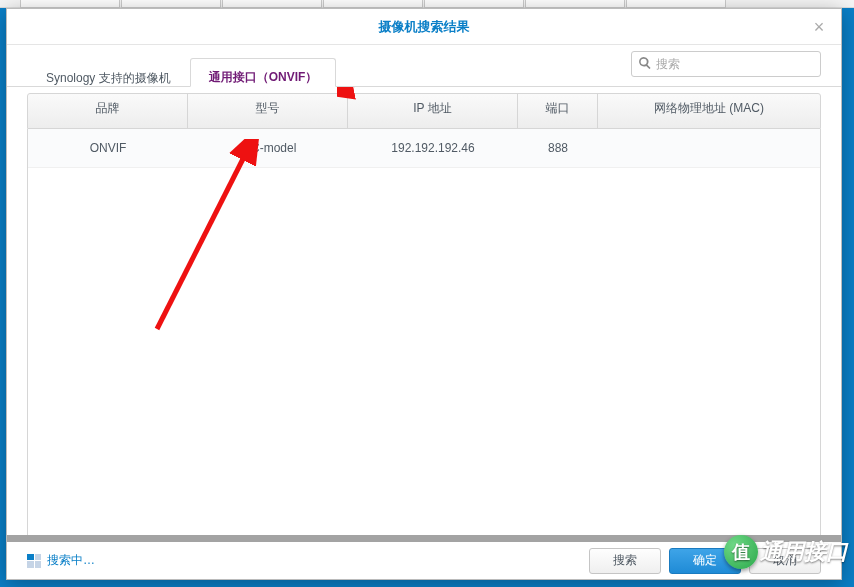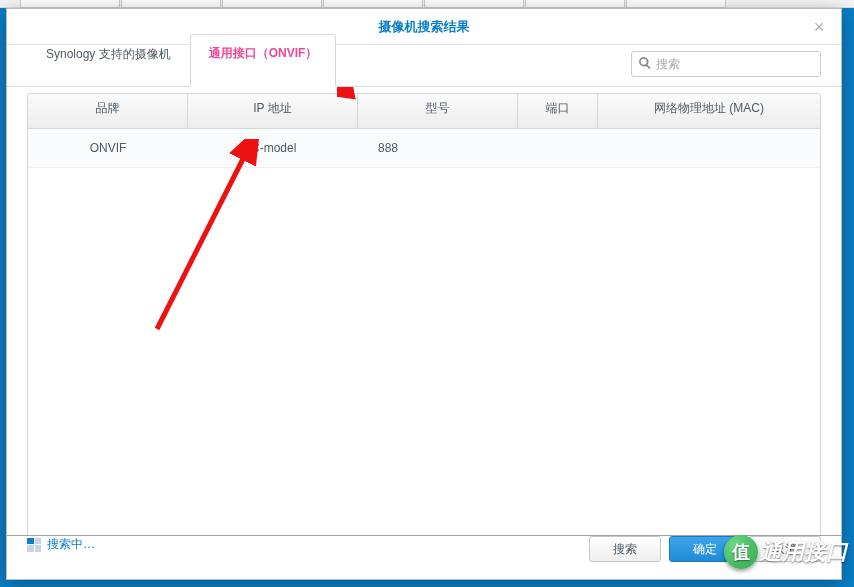--- a/index.html
+++ b/index.html
@@ -72,31 +72,31 @@
     }
     .tab-bar {
       height: 42px;
       display: flex;
       align-items: flex-end;
       padding: 0 20px;
       border-bottom: 1px solid #d9d9d9;
       position: relative;
     }
     .tab {
-      padding: 10px 18px 24px;
+      padding: 10px 18px 0;
       color: #505a64;
       font-size: 12px;
       cursor: pointer;
       border: 1px solid transparent;
       border-bottom: none;
       position: relative;
       top: 1px;
     }
     .tab.active {
-      color: #ec4899;
+      color: #701a75;
       border: 1px solid #d9d9d9;
       border-bottom: 1px solid #fff;
       border-radius: 3px 3px 0 0;
       background: #fff;
       font-weight: bold;
     }
     .search-box {
       position: absolute;
       right: 20px;
       top: 6px;
@@ -157,23 +157,23 @@
       display: flex;
       height: 39px;
       align-items: center;
       color: #505a64;
       border-bottom: 1px solid #f0f0f0;
       cursor: pointer;
     }
     .tr:nth-child(odd) { background: #fafbfc; }
     .footer {
       height: 44px;
-      border-top: 1px solid #a3a3a3;
-      display: flex;
-      align-items: flex-start;
+      border-top: 7px solid #a3a3a3;
+      display: flex;
+      align-items: center;
       padding: 0 20px;
       justify-content: space-between;
     }
     .footer-left {
       display: flex;
       align-items: center;
       color: #0a7fc7;
       gap: 6px;
     }
     .grid-icon {
@@ -270,29 +270,30 @@
             <path d="M6.5 1a5.5 5.5 0 014.28 8.94l3.64 3.64-1.41 1.41-3.64-3.64A5.5 5.5 0 116.5 1zm0 2a3.5 3.5 0 100 7 3.5 3.5 0 000-7z"></path>
           </svg>
       </span>
       <input type="text" placeholder="搜索" style="">
     </div>
   </div>
 
   <div class="content">
     <div class="table-head">
       <div class="th c-brand">品牌</div>
+      <div class="th c-model">型号</div>
       <div class="th c-ip">IP 地址</div>
-      <div class="th c-model">型号</div>
       <div class="th c-port">端口</div>
       <div class="th c-mac">网络物理地址 (MAC)</div>
     </div>
     <div class="table-body">
       <div class="tr">
         <div class="td c-brand">ONVIF</div>
         <div class="td c-model">IPC-model</div>
+        <div class="td c-ip">192.192.192.46</div>
         <div class="td c-port">888</div>
       </div>
     </div>
 
     <svg class="arrow" style="left:330px; top:-24px;" width="100" height="40">
       <defs>
           <marker id="ah1" markerWidth="10" markerHeight="10" refX="2" refY="3" orient="auto">
             <path d="M0,0 L0,6 L8,3 z" fill="#e11"></path>
           </marker>
         </defs>

